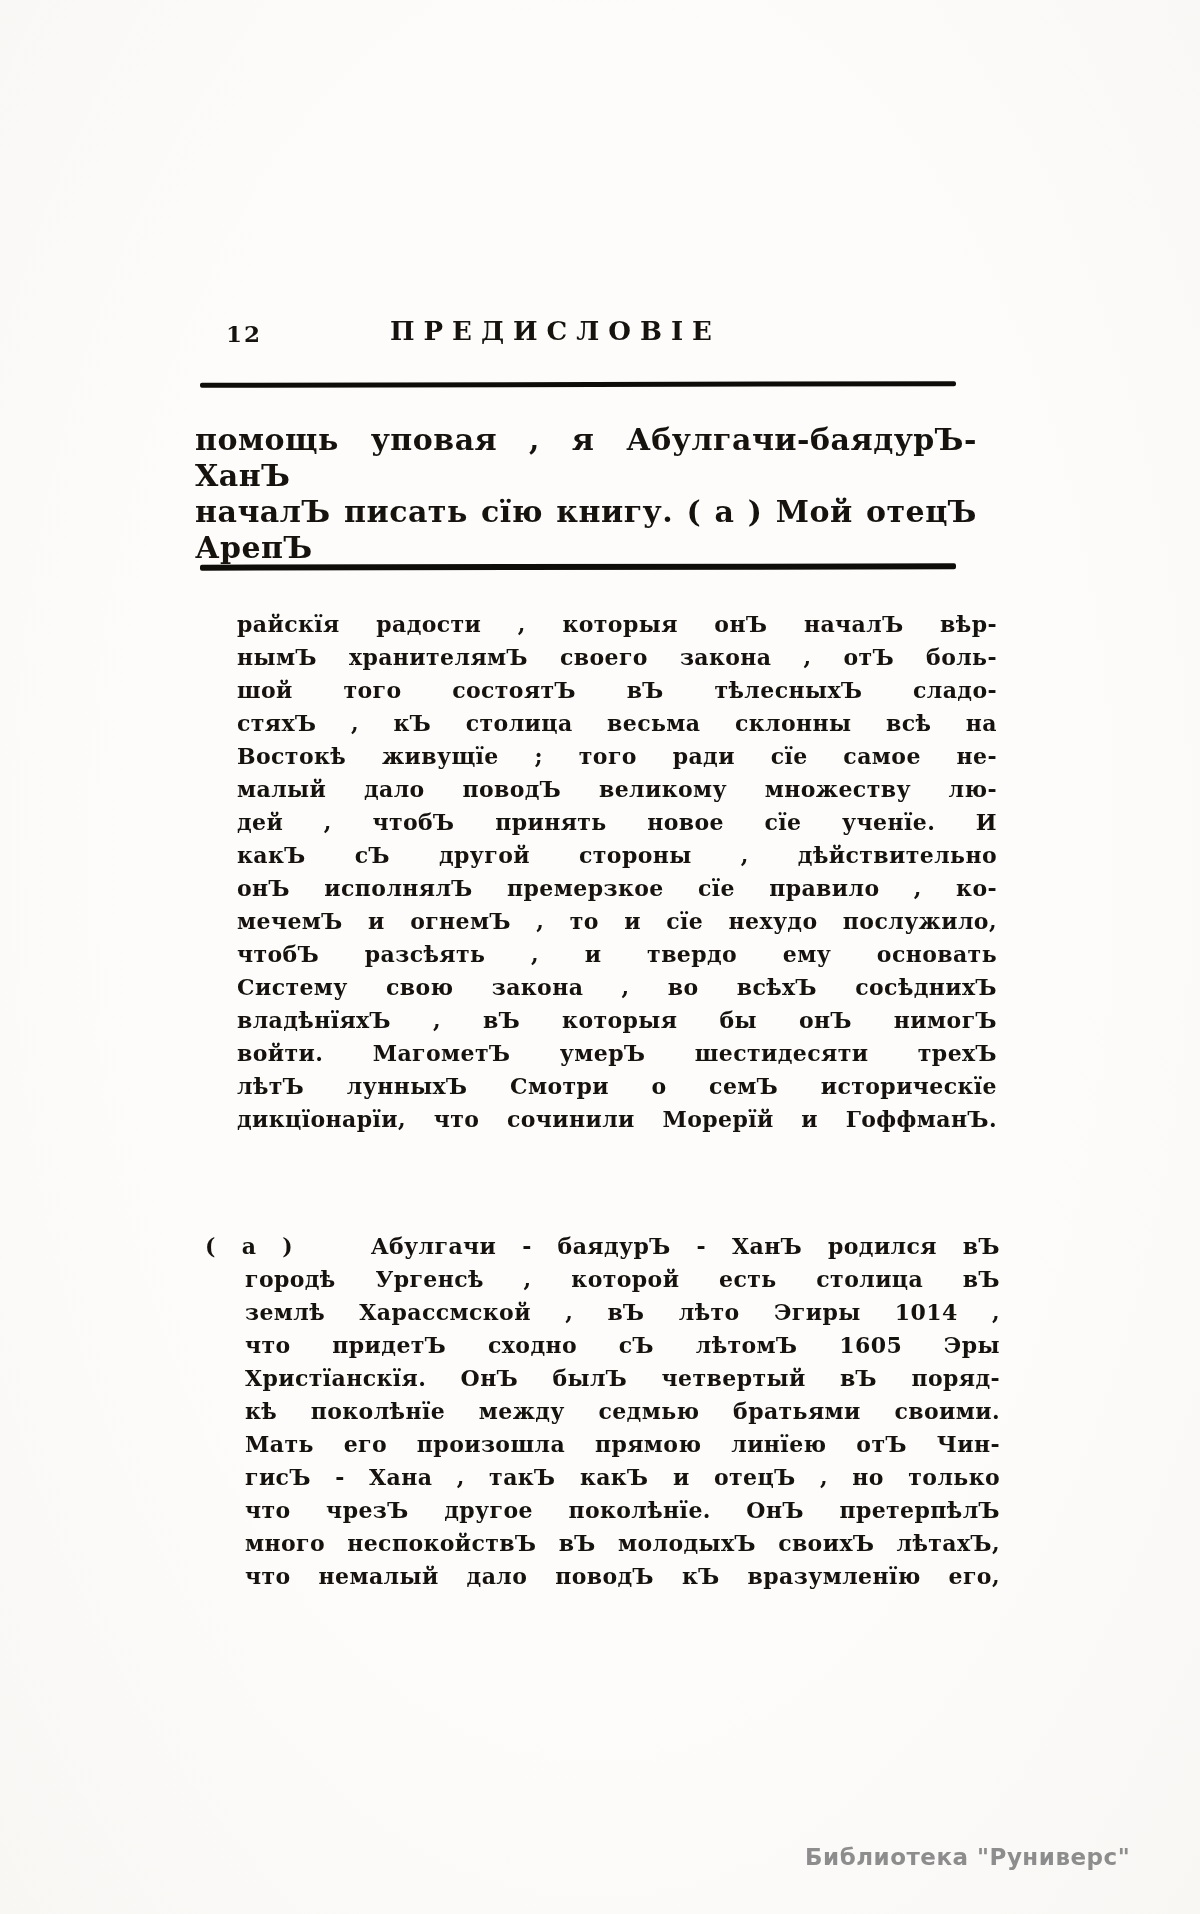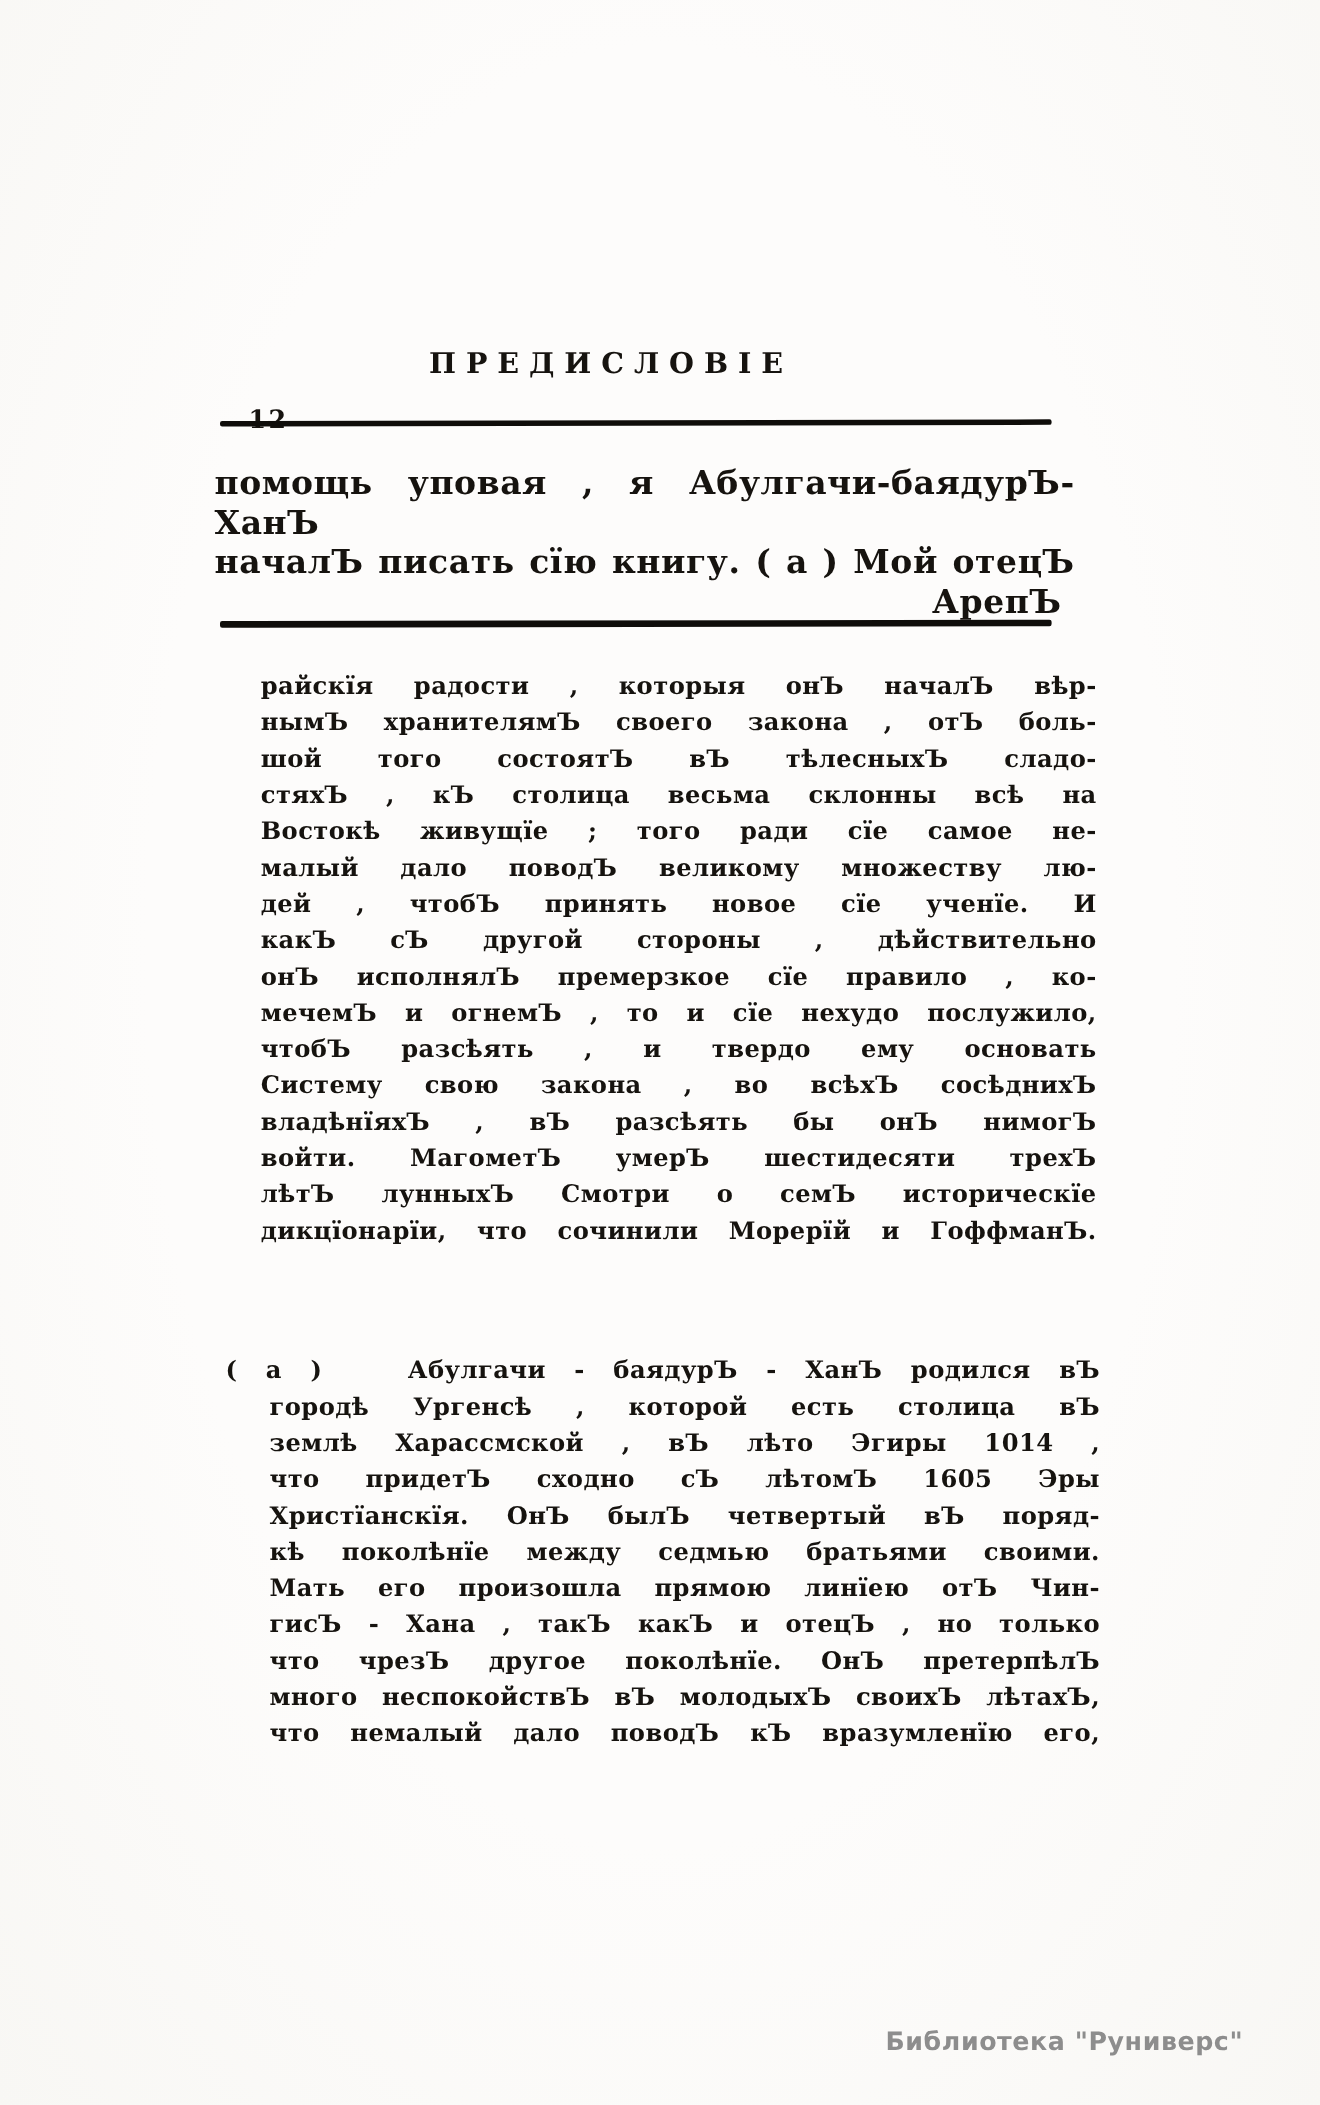--- a/index.html
+++ b/index.html
@@ -15,21 +15,20 @@
     overflow: hidden;
   }
 
   
   .page-number {
     position: absolute;
     left: 226px; top: 320px;
     font-size: 23px;
     font-weight: bold;
     letter-spacing: 2px;
-    margin-top: 48px;
   }
   .page-title {
     position: absolute;
     left: 390px; top: 316px;
     font-size: 26px;
     font-weight: bold;
     letter-spacing: 9px;
     white-space: nowrap;
   }
 
@@ -53,21 +52,21 @@
     font-weight: bold;
     line-height: 36px;
     letter-spacing: 0.5px;
   }
   .intro .t-line {
     text-align: justify;
     text-align-last: justify;
     white-space: nowrap_disabled;
   }
   .intro .catchword {
-    text-align: right;
+    text-align: left;
     padding-right: 12px;
   }
 
   
   .fnbody {
     position: absolute;
     left: 237px; top: 608px;
     width: 760px;
     font-size: 22px;
     font-weight: bold;
@@ -126,21 +125,21 @@
     <div class="t-line">шой того состоятЪ вЪ тѣлесныхЪ сладо-</div>
     <div class="t-line">стяхЪ , кЪ столица весьма склонны всѣ на</div>
     <div class="t-line">Востокѣ живущїе ; того ради сїе самое не-</div>
     <div class="t-line">малый дало поводЪ великому множеству лю-</div>
     <div class="t-line">дей , чтобЪ принять новое сїе ученїе. И</div>
     <div class="t-line">какЪ сЪ другой стороны , дѣйствительно</div>
     <div class="t-line">онЪ исполнялЪ премерзкое сїе правило , ко-</div>
     <div class="t-line">мечемЪ и огнемЪ , то и сїе нехудо послужило,</div>
     <div class="t-line">чтобЪ разсѣять , и твердо ему основать</div>
     <div class="t-line">Систему свою закона , во всѣхЪ сосѣднихЪ</div>
-    <div class="t-line">владѣнїяхЪ , вЪ разсѣять бы онЪ нимогЪ</div>
+    <div class="t-line">владѣнїяхЪ , вЪ которыя бы онЪ нимогЪ</div>
     <div class="t-line">войти. МагометЪ умерЪ шестидесяти трехЪ</div>
     <div class="t-line">лѣтЪ лунныхЪ Смотри о семЪ историческїе</div>
     <div class="t-line">дикцїонарїи, что сочинили Морерїй и ГоффманЪ.</div>
   </div>
 
   <div class="fna">
     <div class="t-line">( а )&nbsp;&nbsp;&nbsp;Абулгачи - баядурЪ - ХанЪ родился вЪ</div>
     <div class="t-line indented">городѣ Ургенсѣ , которой есть столица вЪ</div>
     <div class="t-line indented">землѣ Харассмской , вЪ лѣто Эгиры 1014 ,</div>
     <div class="t-line indented">что придетЪ сходно сЪ лѣтомЪ 1605 Эры</div>

